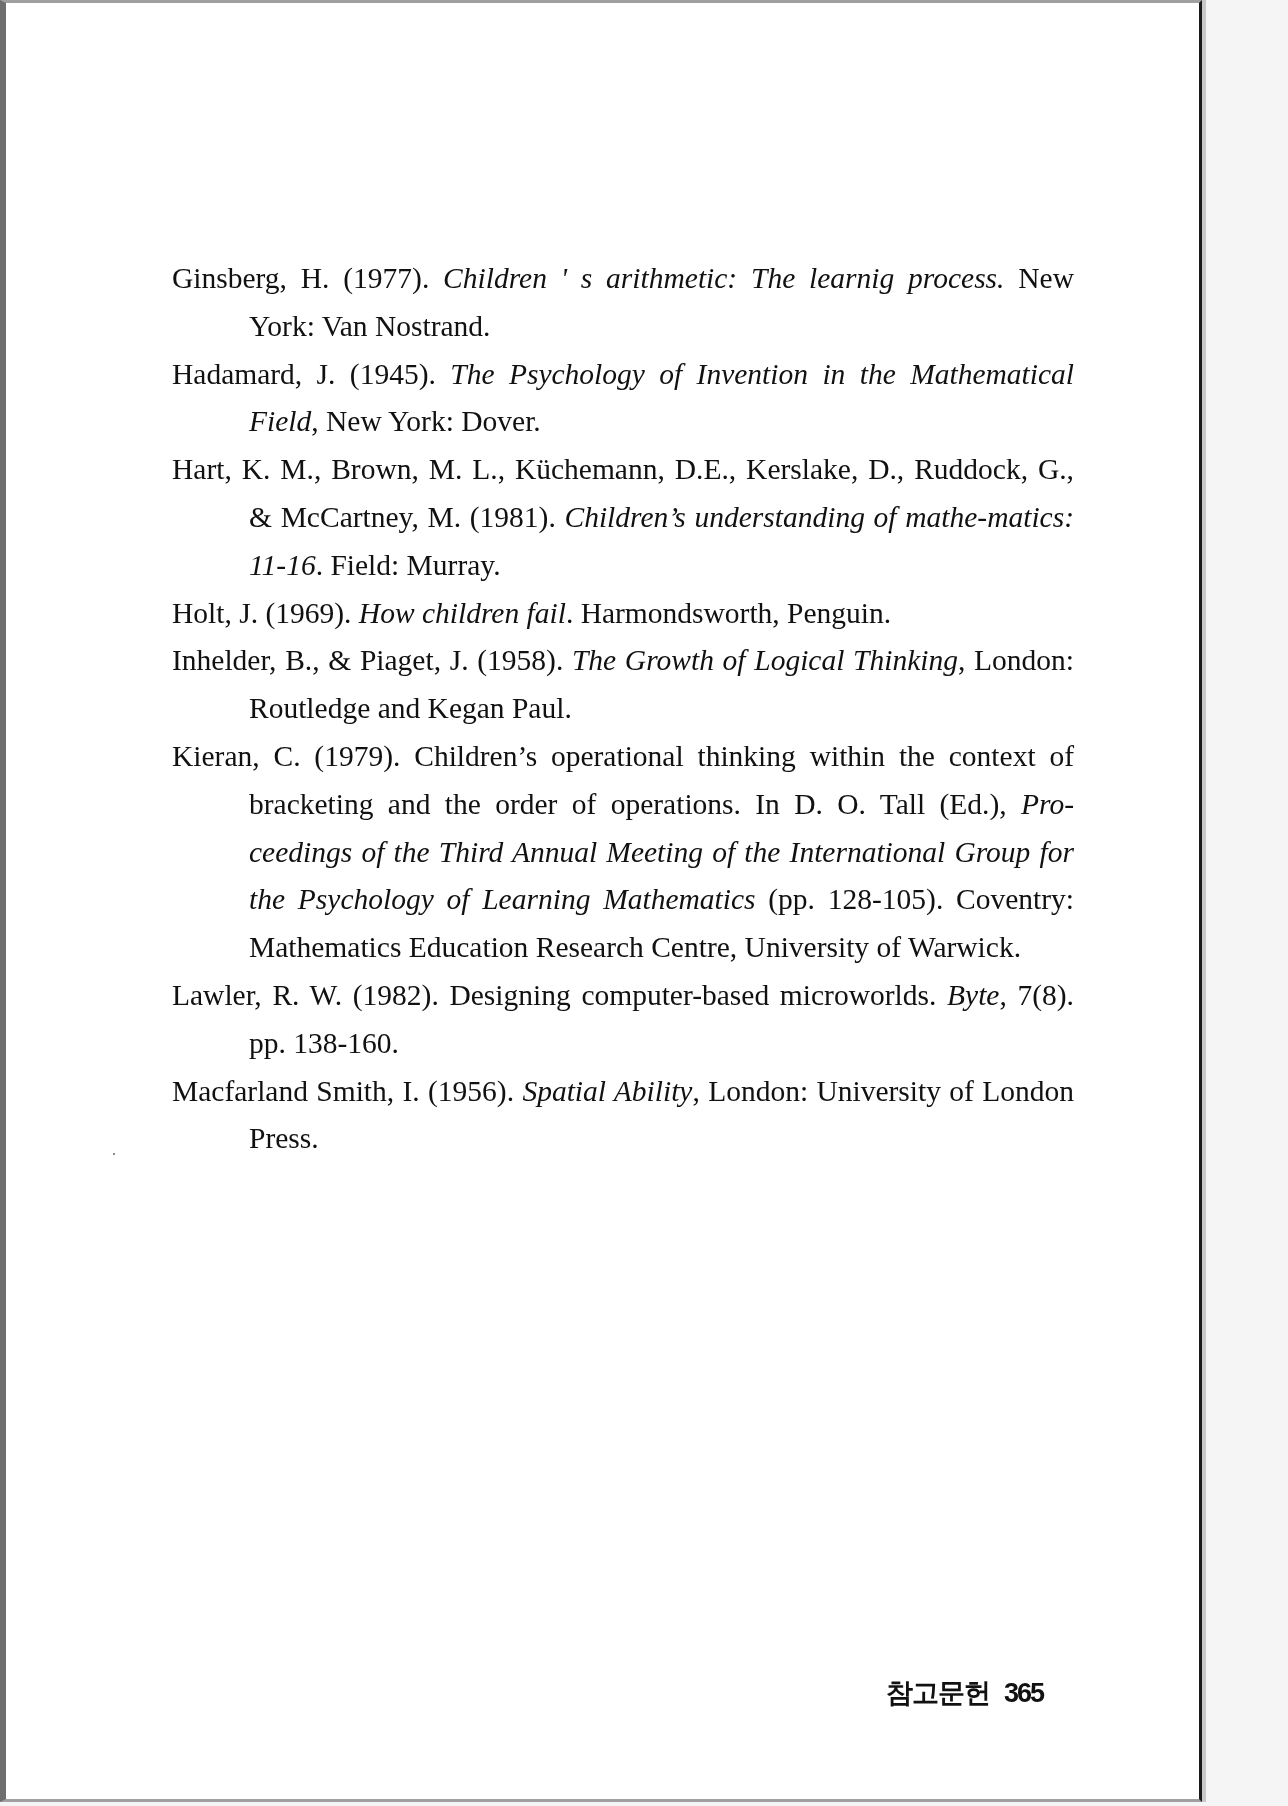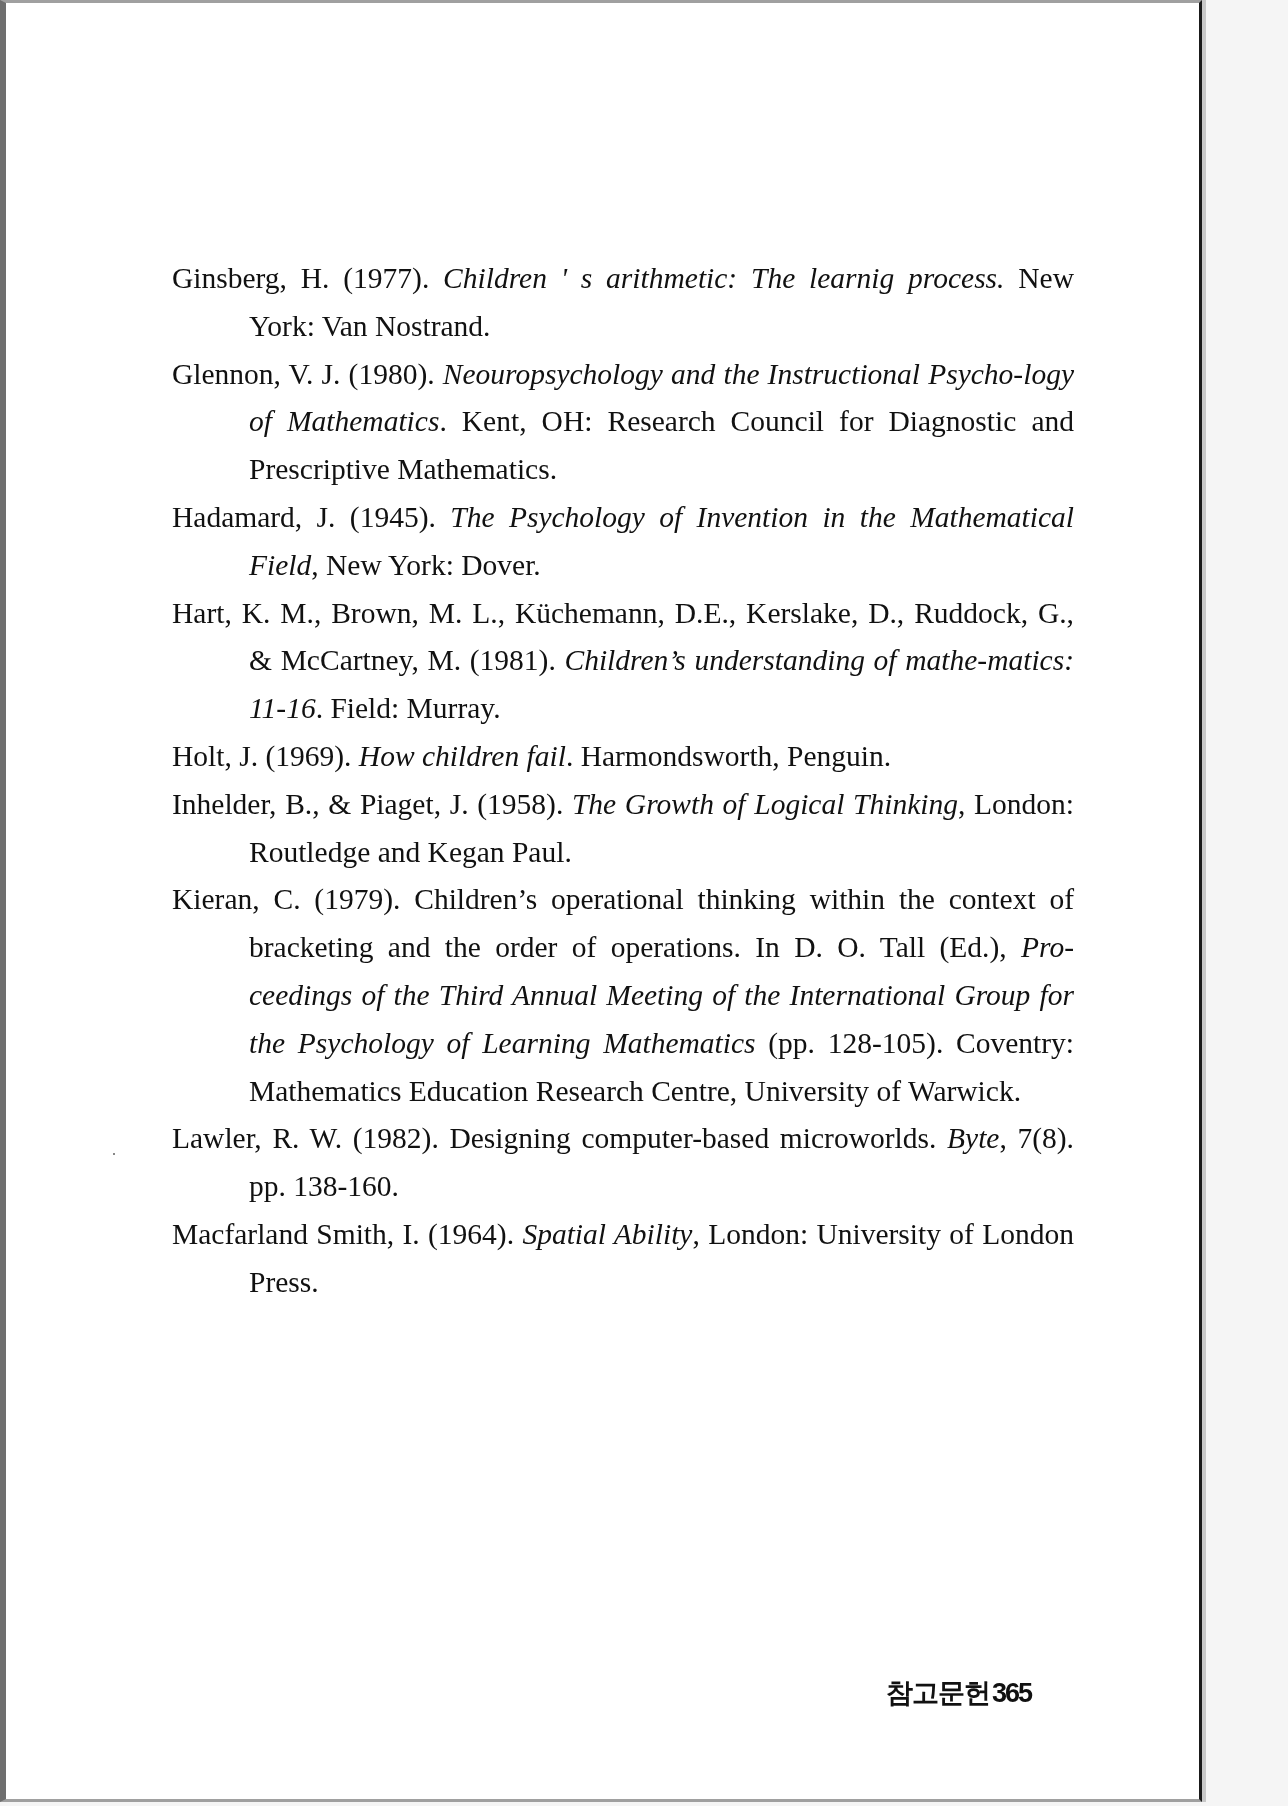--- a/index.html
+++ b/index.html
@@ -36,58 +36,55 @@
   }
   .ref i { font-style: italic; }
   .footer {
     position: absolute;
     left: 880px; top: 1672px;
     font-size: 27px;
     font-weight: bold;
     font-family: "DejaVu Sans", sans-serif;
     letter-spacing: -1px;
   }
-  .footer .num { margin-left: 2px; font-family: "Liberation Sans", sans-serif; letter-spacing: -2px; }
+  .footer .num { margin-left: 14px; font-family: "Liberation Sans", sans-serif; letter-spacing: -2px; }
   .speck {
     position: absolute; left: 107px; top: 1150px;
     width: 2px; height: 2px; background: #888;
   }
 </style>
 </head>
 <body>
 
 <div class="page">
   <div class="speck"></div>
 
   <div class="refs">
     <p class="ref">
       <span>Ginsberg, H. (1977). </span><i>Children ' s arithmetic: The learnig process.</i><span> New York: Van Nostrand.</span>
-    </p>
-    <p class="ref">
-      <span>Glennon, V. J. (1980). </span><i>Neouropsychology and the Instructional Psycho-logy of Mathematics</i><span>. Kent, OH: Research Council for Diagnostic and Prescriptive Mathematics.</span>
     </p>
     <p class="ref">
       <span>Hadamard, J. (1945). </span><i>The Psychology of Invention in the Mathematical Field</i><span>, New York: Dover.</span>
     </p>
     <p class="ref">
       <span>Hart, K. M., Brown, M. L., Küchemann, D.E., Kerslake, D., Ruddock, G., &amp; McCartney, M. (1981). </span><i>Children’s understanding of mathe-matics: 11-16</i><span>. Field: Murray.</span>
     </p>
     <p class="ref">
       <span>Holt, J. (1969). </span><i>How children fail</i><span>. Harmondsworth, Penguin.</span>
     </p>
     <p class="ref">
       <span>Inhelder, B., &amp; Piaget, J. (1958). </span><i>The Growth of Logical Thinking</i><span>, London: Routledge and Kegan Paul.</span>
     </p>
     <p class="ref">
       <span>Kieran, C. (1979). Children’s operational thinking within the context of bracketing and the order of operations. In D. O. Tall (Ed.), </span><i>Pro-ceedings of the Third Annual Meeting of the International Group for the Psychology of Learning Mathematics</i><span> (pp. 128-105). Coventry: Mathematics Education Research Centre, University of Warwick.</span>
     </p>
     <p class="ref">
       <span>Lawler, R. W. (1982). Designing computer-based microworlds. </span><i>Byte</i><span>, 7(8). pp. 138-160.</span>
     </p>
     <p class="ref">
-      <span>Macfarland Smith, I. (1964). </span><i>Spatial Ability</i><span>, London: University of London Press.</span>
+      <span>Macfarland Smith, I. (1956). </span><i>Spatial Ability</i><span>, London: University of London Press.</span>
     </p>
   </div>
 
   <div class="footer">
     <span>참고문헌</span><span class="num">365</span>
   </div>
 </div>
 
 </body></html>

